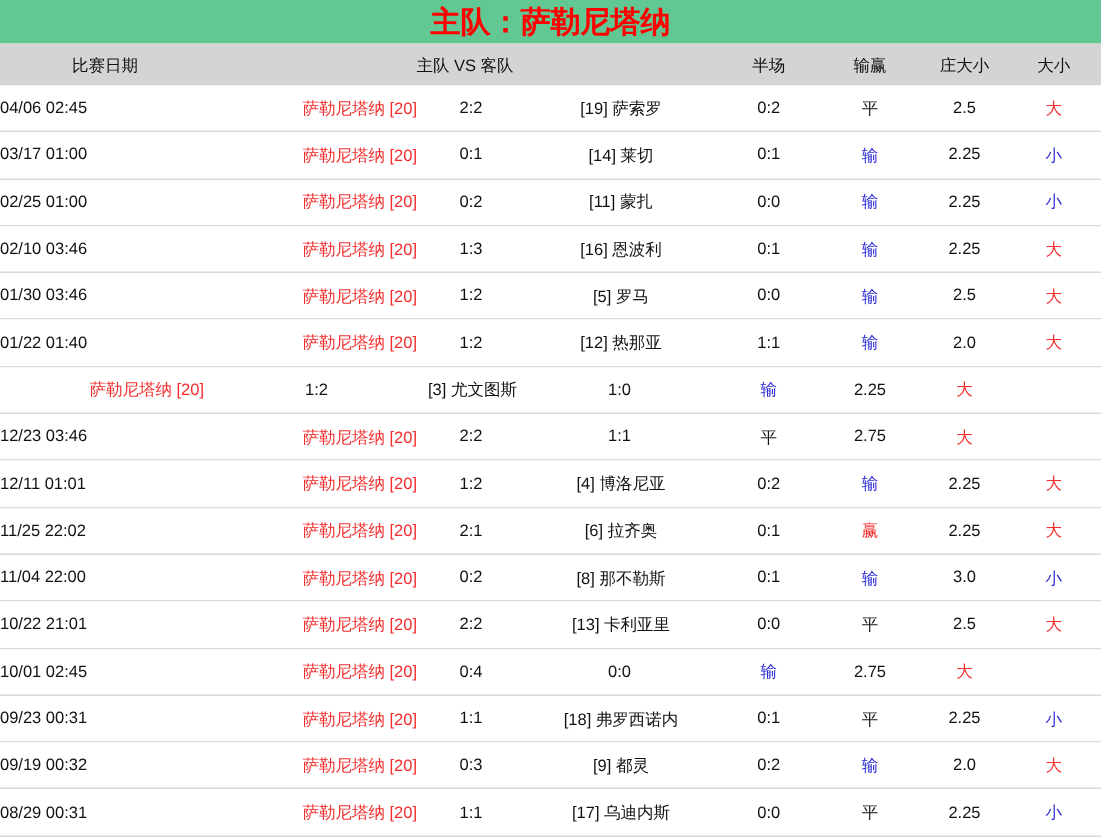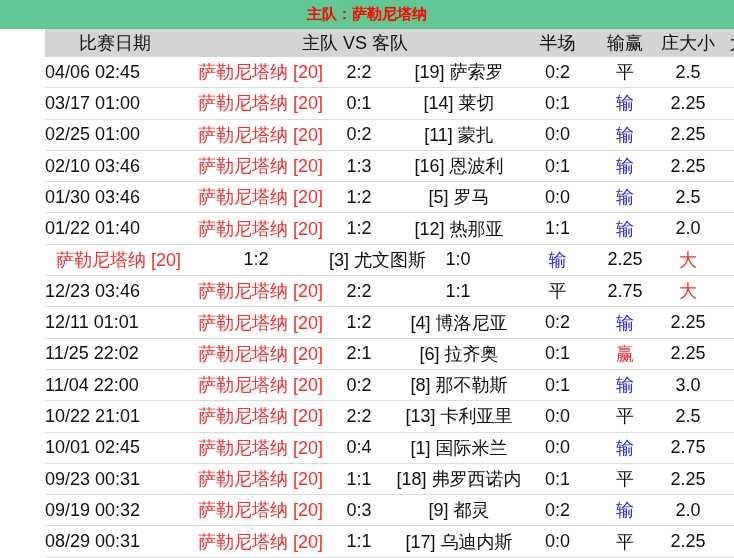--- a/index.html
+++ b/index.html
@@ -8,26 +8,26 @@
     font-family:"Liberation Sans","DejaVu Sans",sans-serif;
     -webkit-font-smoothing:antialiased;
   }
   :root{
     --green:#62c893;--title-red:#ff0000;--red:#f42d2d;--blue:#2b2bd5;
     --gray:#d4d4d4;--line:#dadada;--text:#111111;
   }
   .title-bar{
     height:29px;background:var(--green);
     display:flex;align-items:center;justify-content:center;
-    font-size:15px;font-weight:bold;color:var(--title-red);
+    font-size:20px;font-weight:bold;color:var(--title-red);
   }
   .grid-row{
     display:grid;
     grid-template-columns:140px 142px 64px 134px 65px 70px 56px 63px;
-    align-items:center;font-size:18px;color:var(--text);margin-left:45px;
+    align-items:center;font-size:11px;color:var(--text);
   }
   .header-row{
     height:28px;background:var(--gray);
   }
   .header-row > div{text-align:center;white-space:nowrap;}
   .h-match{grid-column:2 / 5;}
   .data-row{
     height:31.31px;box-sizing:border-box;border-bottom:1px solid var(--line);
     background:#ffffff;
   }
@@ -184,21 +184,20 @@
     <div class="c-half">0:0</div>
     <div class="c-result neutral">平</div>
     <div class="c-line">2.5</div>
     <div class="c-ou red">大</div>
   </div>
 
   <div class="grid-row data-row">
     <div class="c-date">10/01 02:45</div>
     <div class="c-home">萨勒尼塔纳 [20]</div>
     <div class="c-score">0:4</div>
-    <div class="c-away">[1] 国际米兰</div>
     <div class="c-half">0:0</div>
     <div class="c-result blue">输</div>
     <div class="c-line">2.75</div>
     <div class="c-ou red">大</div>
   </div>
 
   <div class="grid-row data-row">
     <div class="c-date">09/23 00:31</div>
     <div class="c-home">萨勒尼塔纳 [20]</div>
     <div class="c-score">1:1</div>

